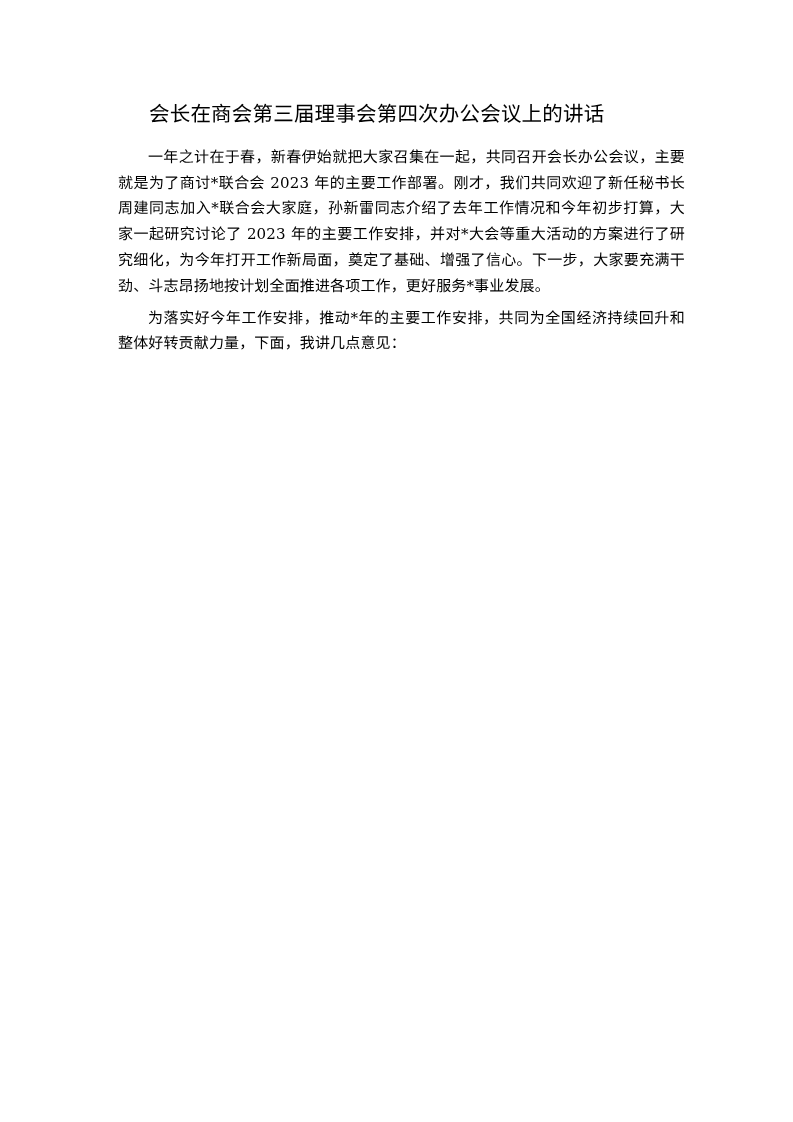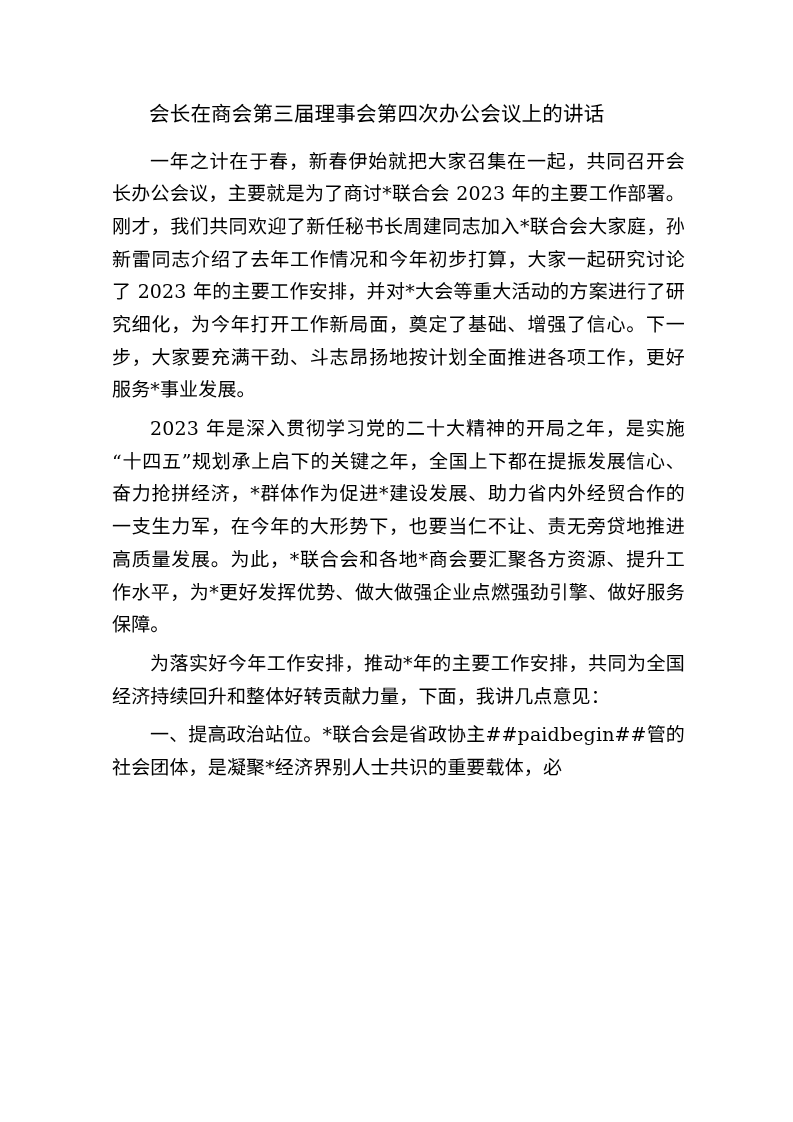--- a/index.html
+++ b/index.html
@@ -29,41 +29,39 @@
   .doc-title {
     font-size: 20.5px;
     line-height: 1.55;
     text-align: left;
     text-indent: 2em;
     margin: 0 0 14px 0;
     letter-spacing: 0.2px;
     font-family: "DejaVu Serif", "Liberation Serif", serif;
   }
   .para {
-    font-size: 19px;
+    font-size: 15px;
     line-height: 1.72;
     text-align: justify;
     text-justify: inter-ideograph;
     text-indent: 2em;
-    margin: 0 0 6px 4px;
+    margin: 0 0 6px 10px;
     letter-spacing: 0.15px;
     font-family: "DejaVu Serif", "Liberation Serif", serif;
   }
   .para:last-child {
     margin-bottom: 0;
   }
 </style>
 </head>
 <body>
 
 <div class="page">
 
   <div class="doc-title">会长在商会第三届理事会第四次办公会议上的讲话</div>
 
   <p class="para">一年之计在于春，新春伊始就把大家召集在一起，共同召开会长办公会议，主要就是为了商讨*联合会 2023 年的主要工作部署。刚才，我们共同欢迎了新任秘书长周建同志加入*联合会大家庭，孙新雷同志介绍了去年工作情况和今年初步打算，大家一起研究讨论了 2023 年的主要工作安排，并对*大会等重大活动的方案进行了研究细化，为今年打开工作新局面，奠定了基础、增强了信心。下一步，大家要充满干劲、斗志昂扬地按计划全面推进各项工作，更好服务*事业发展。</p>
 
-  <p class="para">2023 年是深入贯彻学习党的二十大精神的开局之年，是实施“十四五”规划承上启下的关键之年，全国上下都在提振发展信心、奋力抢拼经济，*群体作为促进*建设发展、助力省内外经贸合作的一支生力军，在今年的大形势下，也要当仁不让、责无旁贷地推进高质量发展。为此，*联合会和各地*商会要汇聚各方资源、提升工作水平，为*更好发挥优势、做大做强企业点燃强劲引擎、做好服务保障。</p>
 
   <p class="para">为落实好今年工作安排，推动*年的主要工作安排，共同为全国经济持续回升和整体好转贡献力量，下面，我讲几点意见：</p>
 
-  <p class="para">一、提高政治站位。*联合会是省政协主##paidbegin##管的社会团体，是凝聚*经济界别人士共识的重要载体，必</p>
 
 </div>
 
 </body></html>

